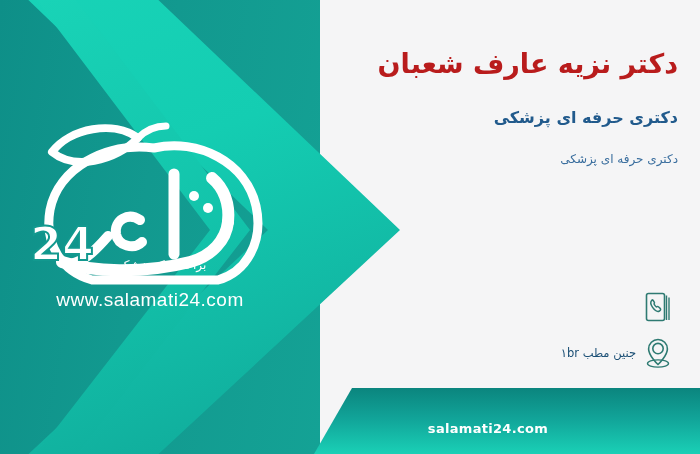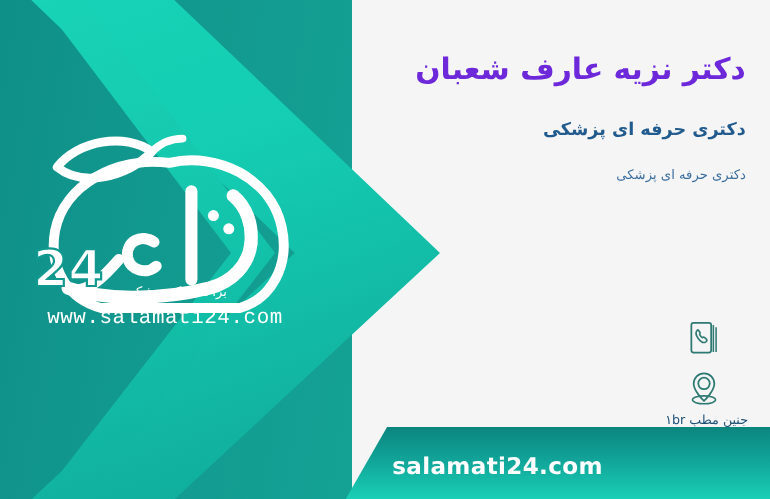--- a/index.html
+++ b/index.html
@@ -63,49 +63,49 @@
     height: 195px;
     z-index: 6;
     pointer-events: none;
     text-decoration: underline;
   }
   .logo svg { display: block; width: 100%; height: 100%; }
 
   .logo-url {
     position: absolute;
     left: 30px;
-    top: 278px;
+    top: 289px;
     width: 240px;
     text-align: center;
     z-index: 7;
     color: #ffffff;
     font-size: 19px;
     letter-spacing: 0.5px;
-    font-family: Liberation Mono, monospace;
+    font-family: Liberation Sans, sans-serif;
   }
   .logo-tagline {
     position: absolute;
     left: 60px;
     top: 258px;
     width: 200px;
     text-align: center;
     z-index: 7;
     color: #ffffff;
     font-size: 12px;
     direction: rtl;
     letter-spacing: 1px;
   }
 
   
   .doctor-name {
     position: absolute;
     right: 22px;
     top: 48px;
     z-index: 8;
-    color: #6d28d9;
+    color: #b91c1c;
     font-size: 27px;
     font-weight: bold;
     direction: rtl;
     text-align: right;
     white-space: nowrap;
   }
   .specialty-main {
     position: absolute;
     right: 22px;
     top: 108px;
@@ -132,21 +132,20 @@
   
   .contact-block {
     position: absolute;
     right: 20px;
     top: 286px;
     z-index: 8;
     direction: rtl;
   }
   .contact-row {
     display: flex;
-    flex-direction: column;
     align-items: center;
     justify-content: flex-start;
     margin-bottom: 4px;
     min-height: 42px;
   }
   .contact-icon {
     width: 44px;
     height: 42px;
     display: flex;
     align-items: center;
@@ -185,21 +184,21 @@
     font-size: 19px;
     font-weight: bold;
     letter-spacing: 0.3px;
     padding-right: 0;
   }
   .banner-text-inner {
     position: absolute;
     right: 152px;
     bottom: 0;
     color: #ffffff;
-    font-size: 21px;
+    font-size: 13px;
     font-weight: bold;
   }
 </style>
 </head>
 <body>
 
 <div class="card">
 
   <div class="teal-panel"></div>
 

